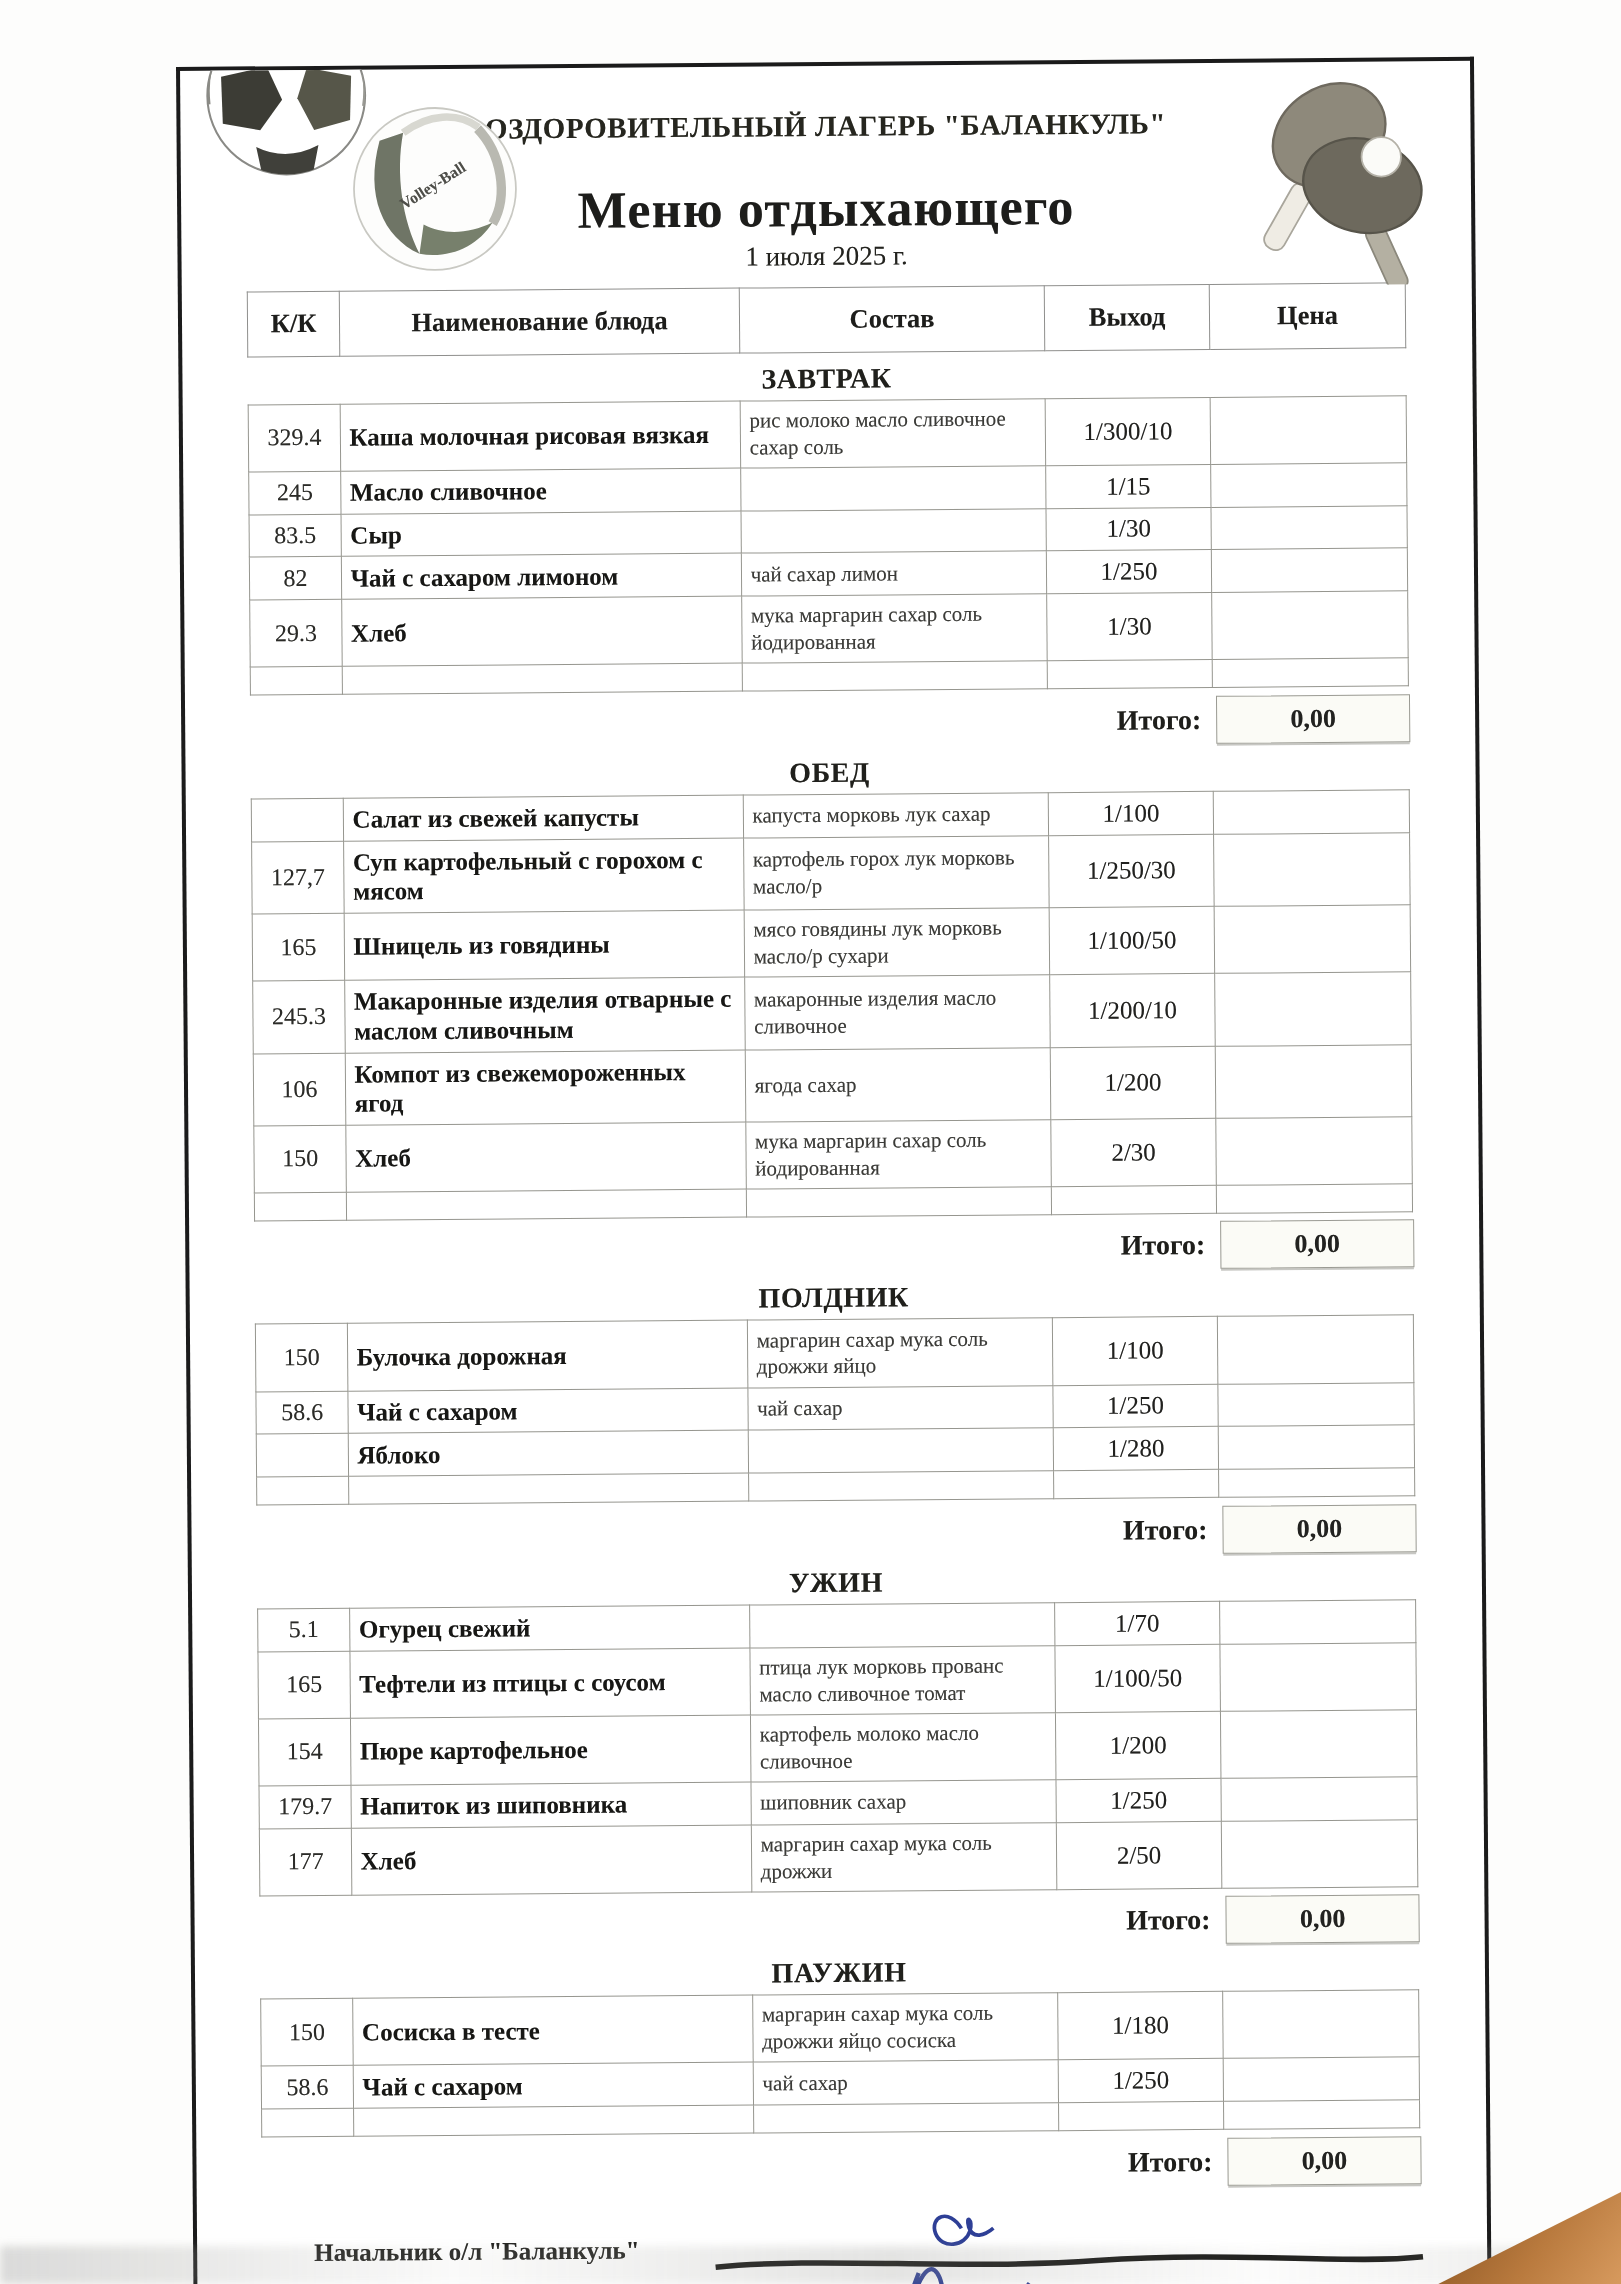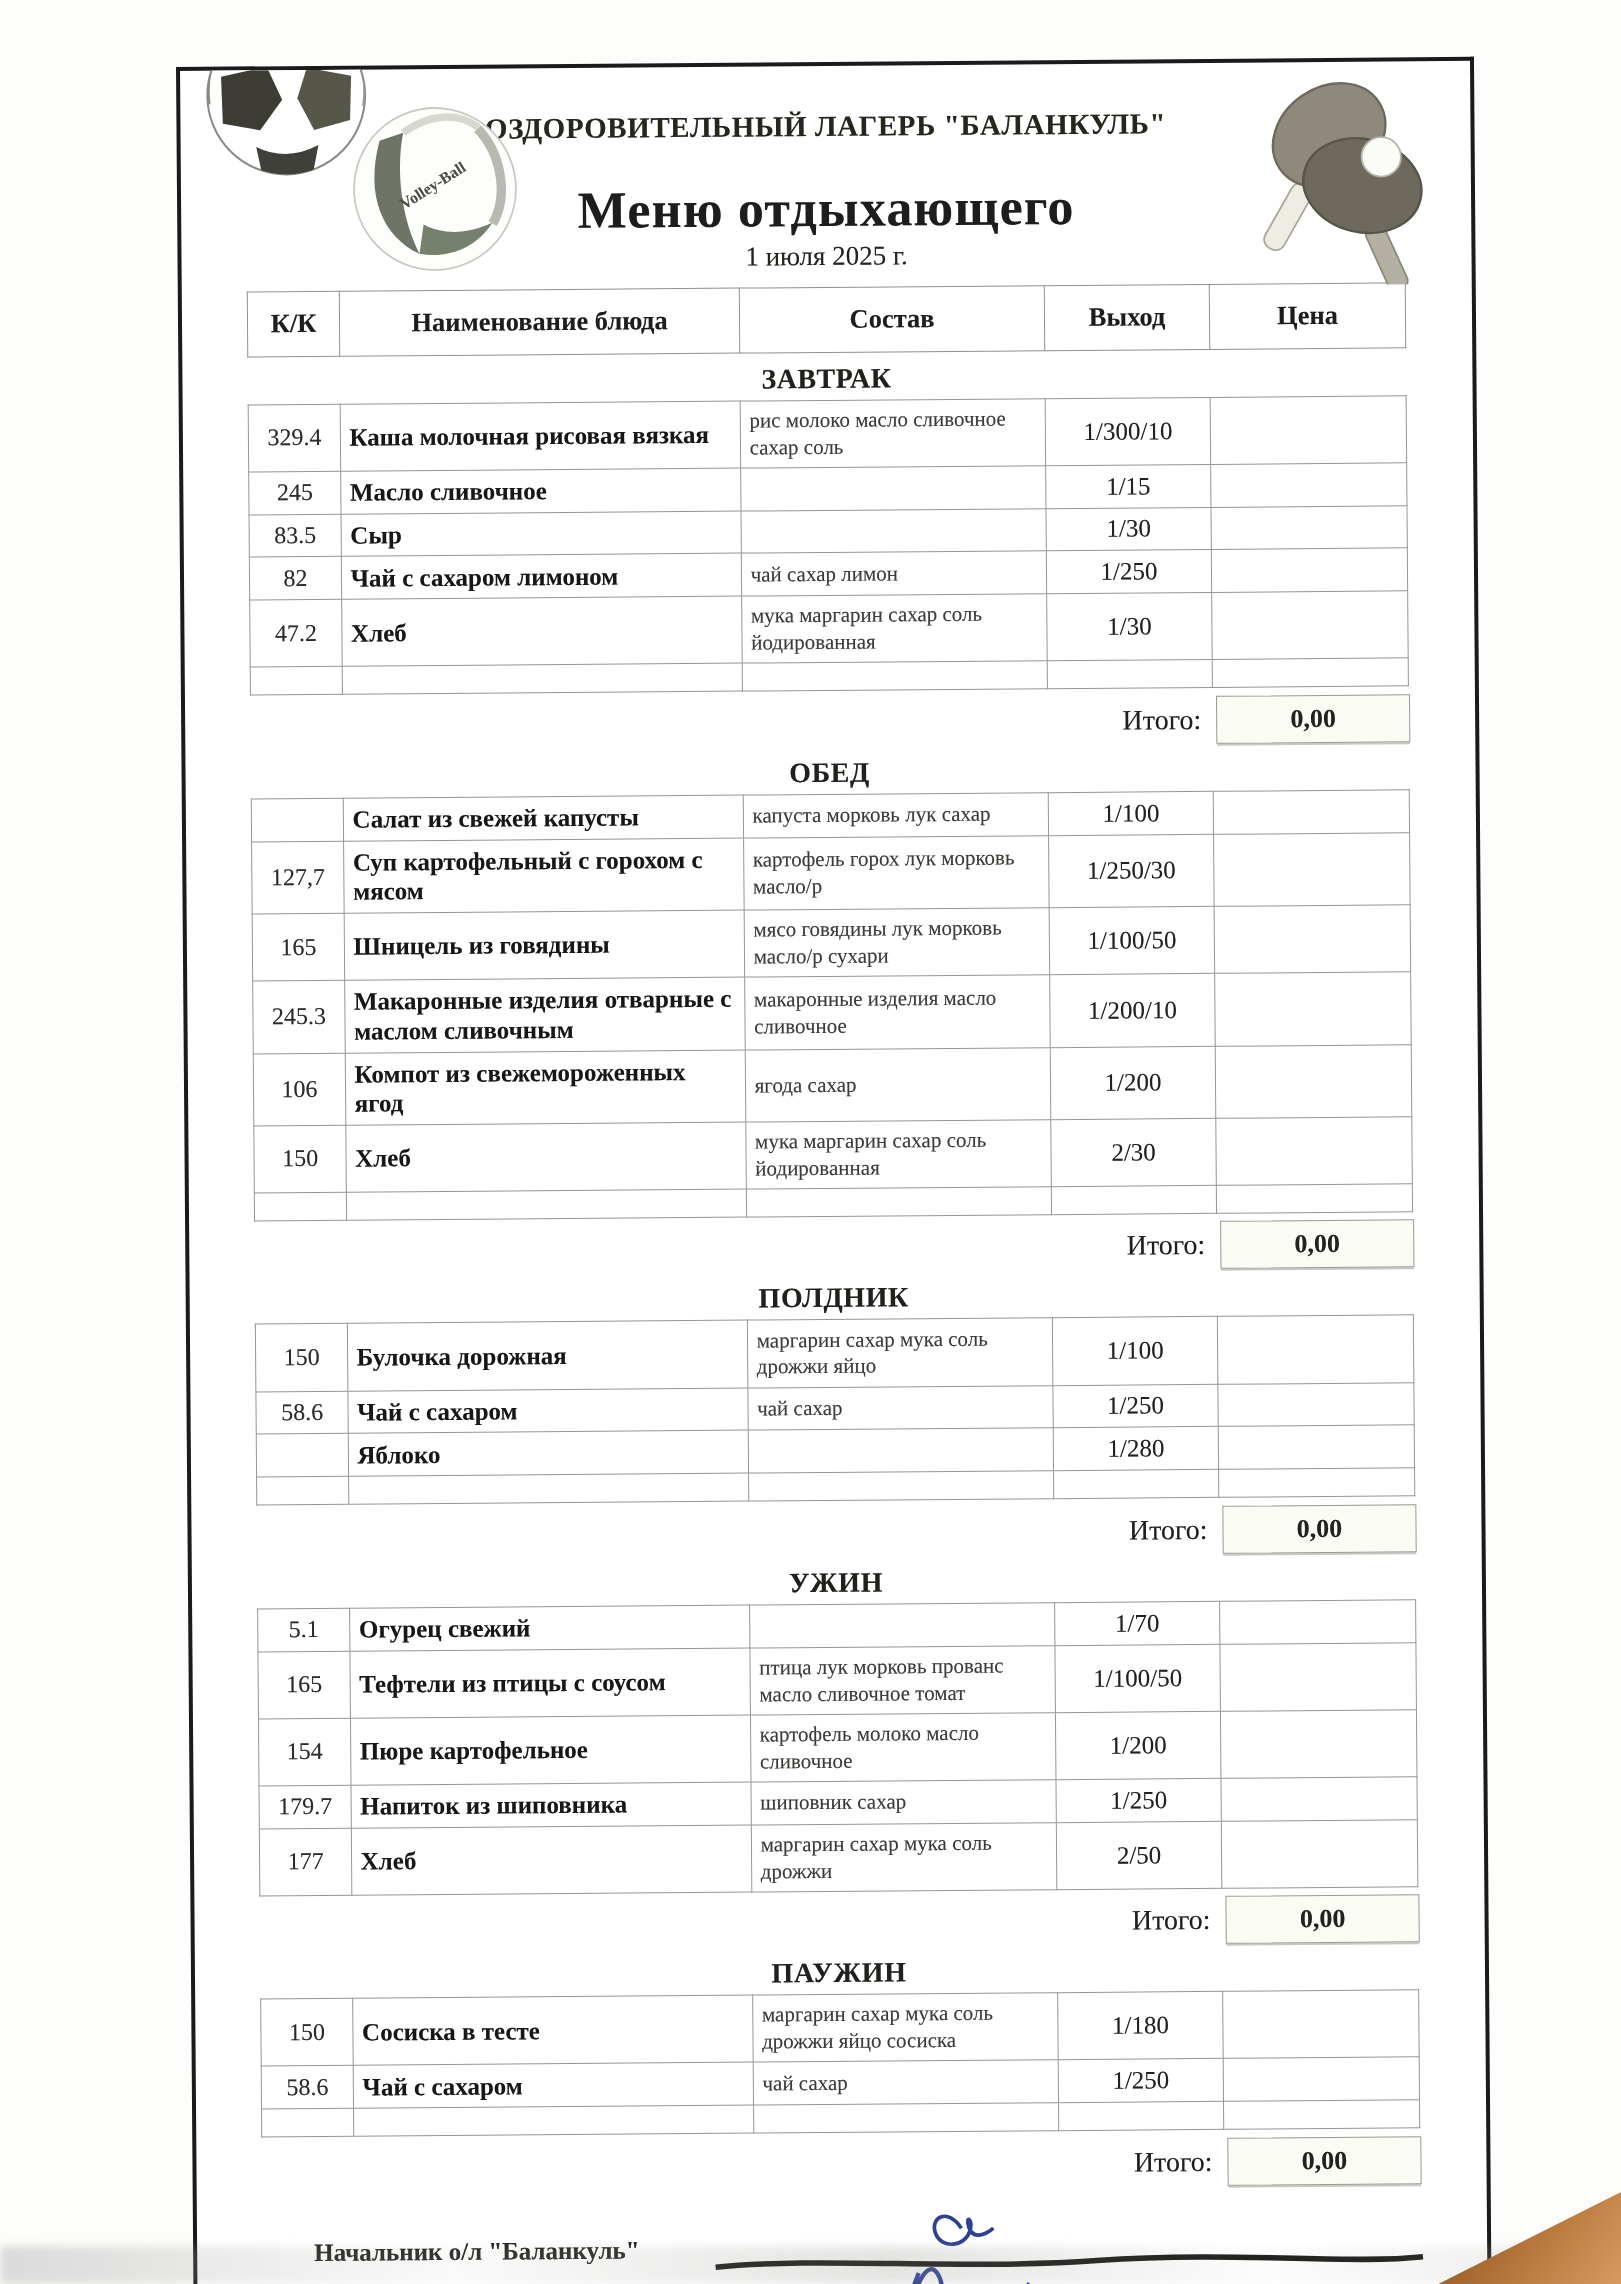--- a/index.html
+++ b/index.html
@@ -44,21 +44,21 @@
   .composition-cell{font-size:21px;line-height:1.28;color:#3b3b38;padding-left:13.6px;padding-right:21px;}
   .portion-cell{text-align:center;font-size:25px;color:#21211f;}
   .price-cell{}
   .empty-row td{height:27px;padding:0;}
 
   .section-title{margin:10px 0 5px 65px;width:1158px;text-align:center;
     font-size:28px;font-weight:bold;color:#20201c;letter-spacing:0.6px;}
 
   .total-row{display:flex;justify-content:flex-end;align-items:center;
     margin:7.4px 65px 7.4px 0;}
-  .total-label{font-size:28px;font-weight:normal;color:#1e1e1b;margin-right:15px;}
+  .total-label{font-size:28px;font-weight:bold;color:#1e1e1b;margin-right:15px;}
   .total-box{width:192px;height:46px;border:1.2px solid #9a9a93;background:#fbfbf6;
     display:flex;align-items:center;justify-content:center;
     font-size:26px;font-weight:bold;color:#222220;
     box-shadow:0 2.5px 0 -0.6px rgba(130,130,122,.45);}
 
   
   .icon{position:absolute;}
   .icon-soccer{left:23.4px;top:-59px;width:166px;height:166px;}
   .icon-volleyball{left:166px;top:32px;width:176px;height:176px;}
   .icon-pingpong{left:1059px;top:1.2px;width:203px;height:222px;}
@@ -179,21 +179,21 @@
                 <td class="price-cell"></td>
               </tr>
               <tr>
                 <td class="kk-cell">82</td>
                 <td class="dish-cell">Чай с сахаром лимоном</td>
                 <td class="composition-cell">чай сахар лимон</td>
                 <td class="portion-cell">1/250</td>
                 <td class="price-cell"></td>
               </tr>
               <tr>
-                <td class="kk-cell">47.2</td>
+                <td class="kk-cell">29.3</td>
                 <td class="dish-cell">Хлеб</td>
                 <td class="composition-cell">мука маргарин сахар соль йодированная</td>
                 <td class="portion-cell">1/30</td>
                 <td class="price-cell"></td>
               </tr>
               <tr class="empty-row">
                 <td class="kk-cell"></td>
                 <td class="dish-cell"></td>
                 <td class="composition-cell"></td>
                 <td class="portion-cell"></td>

